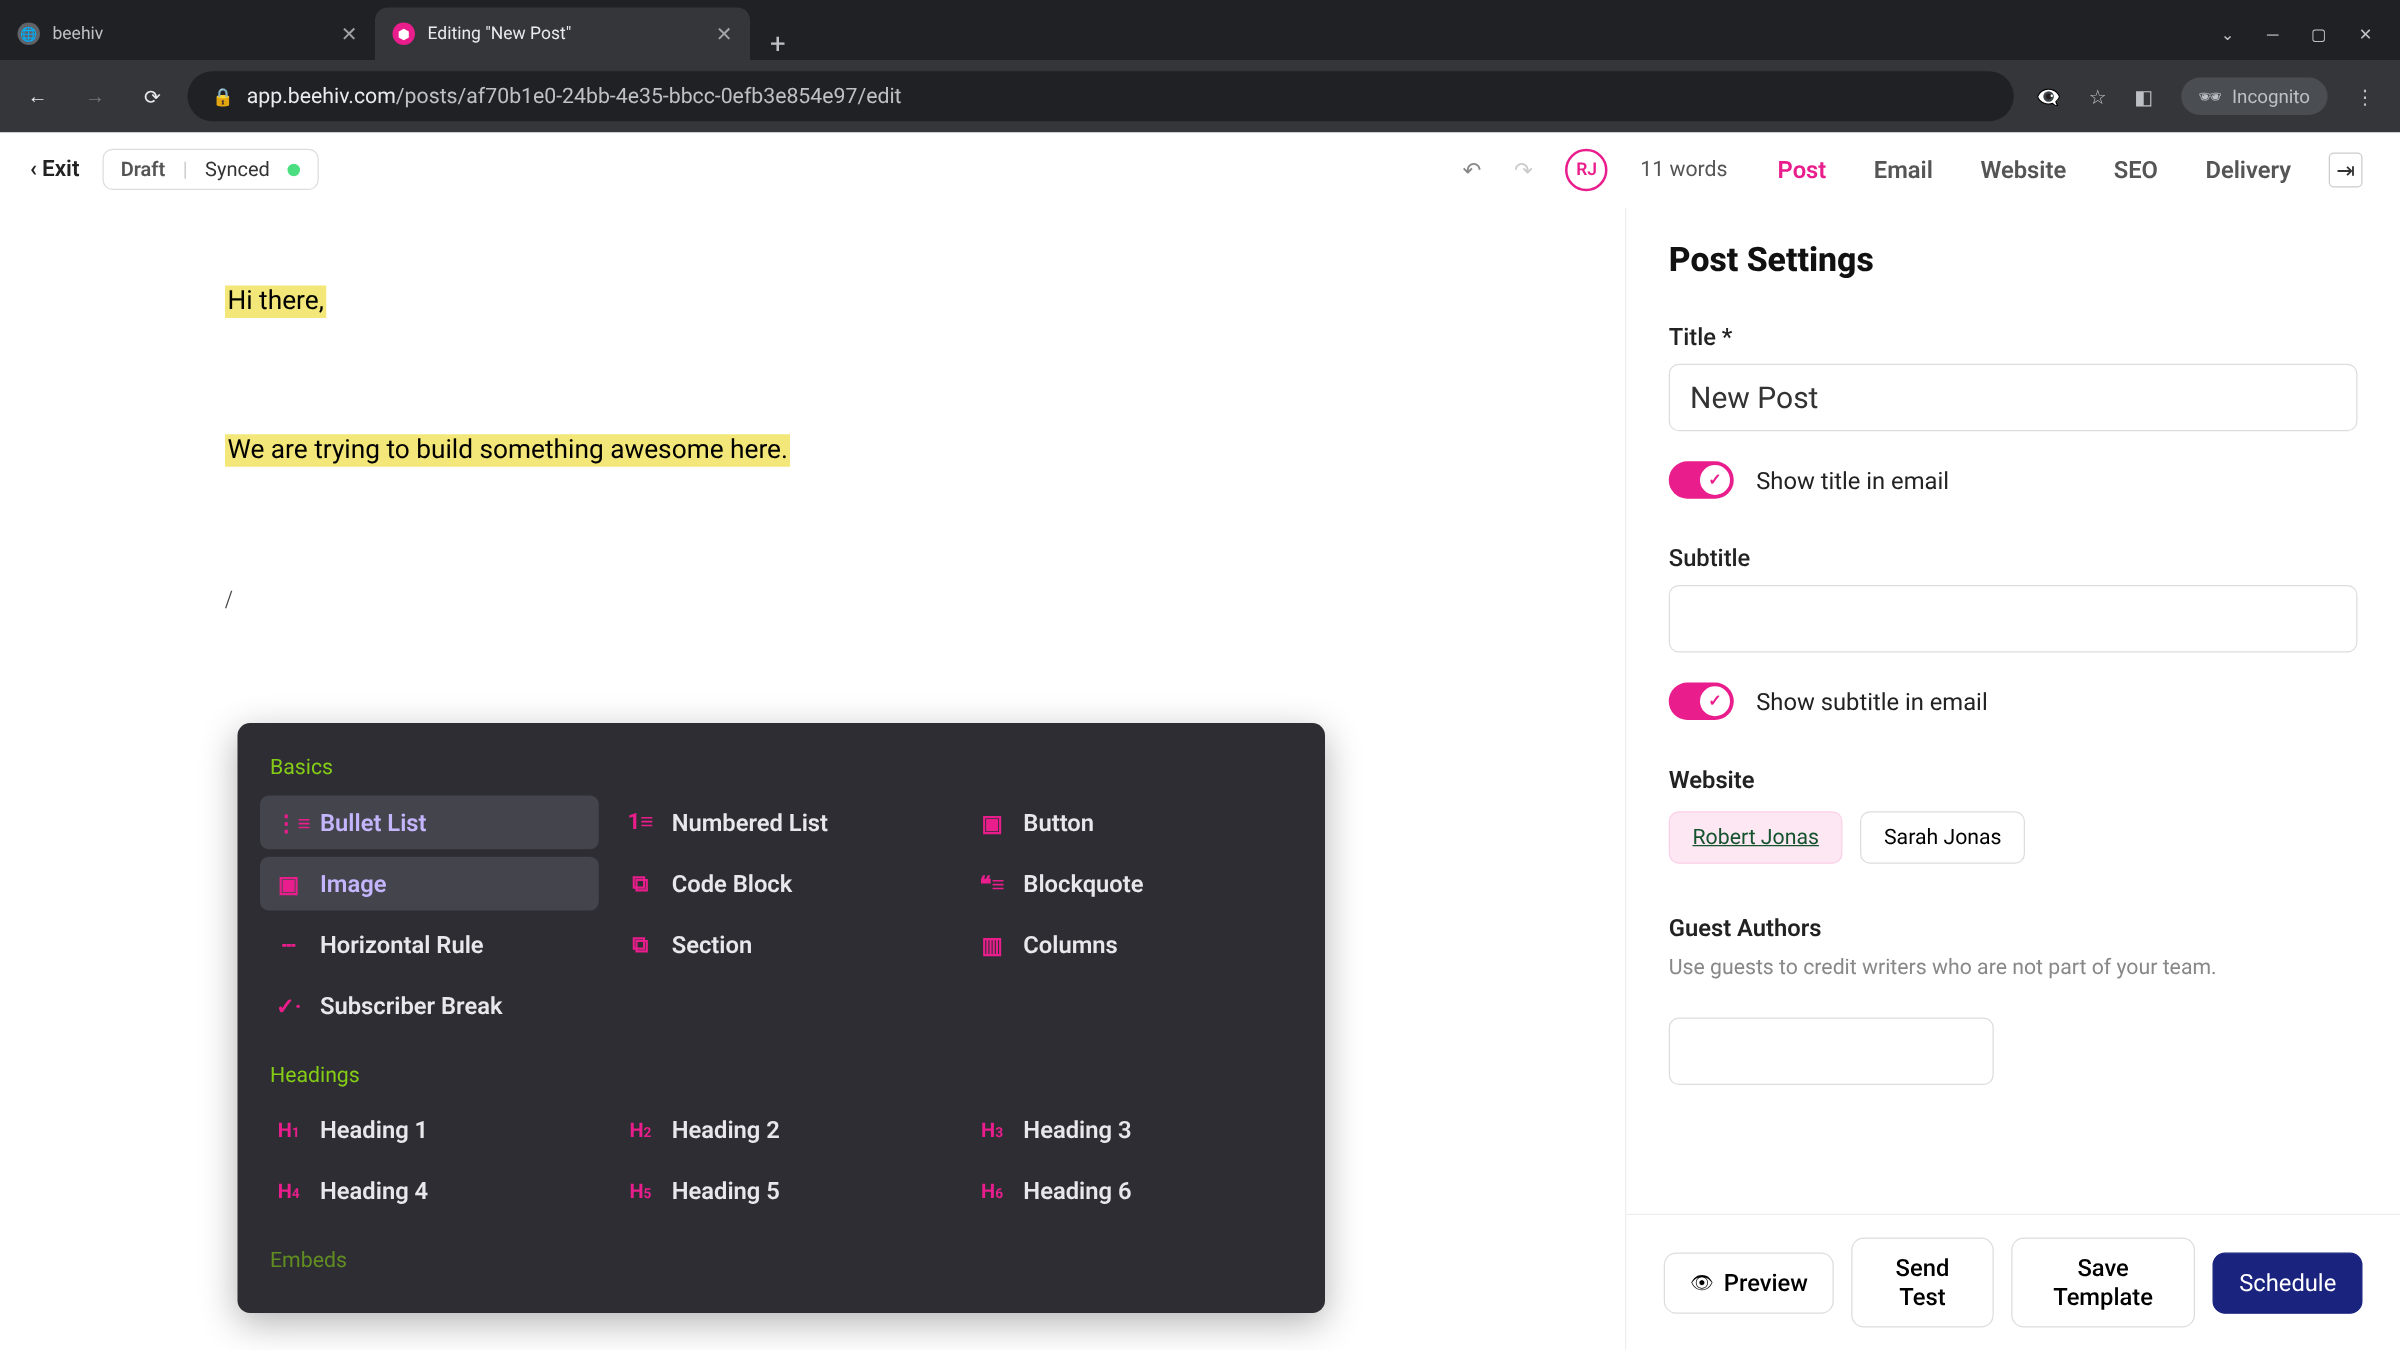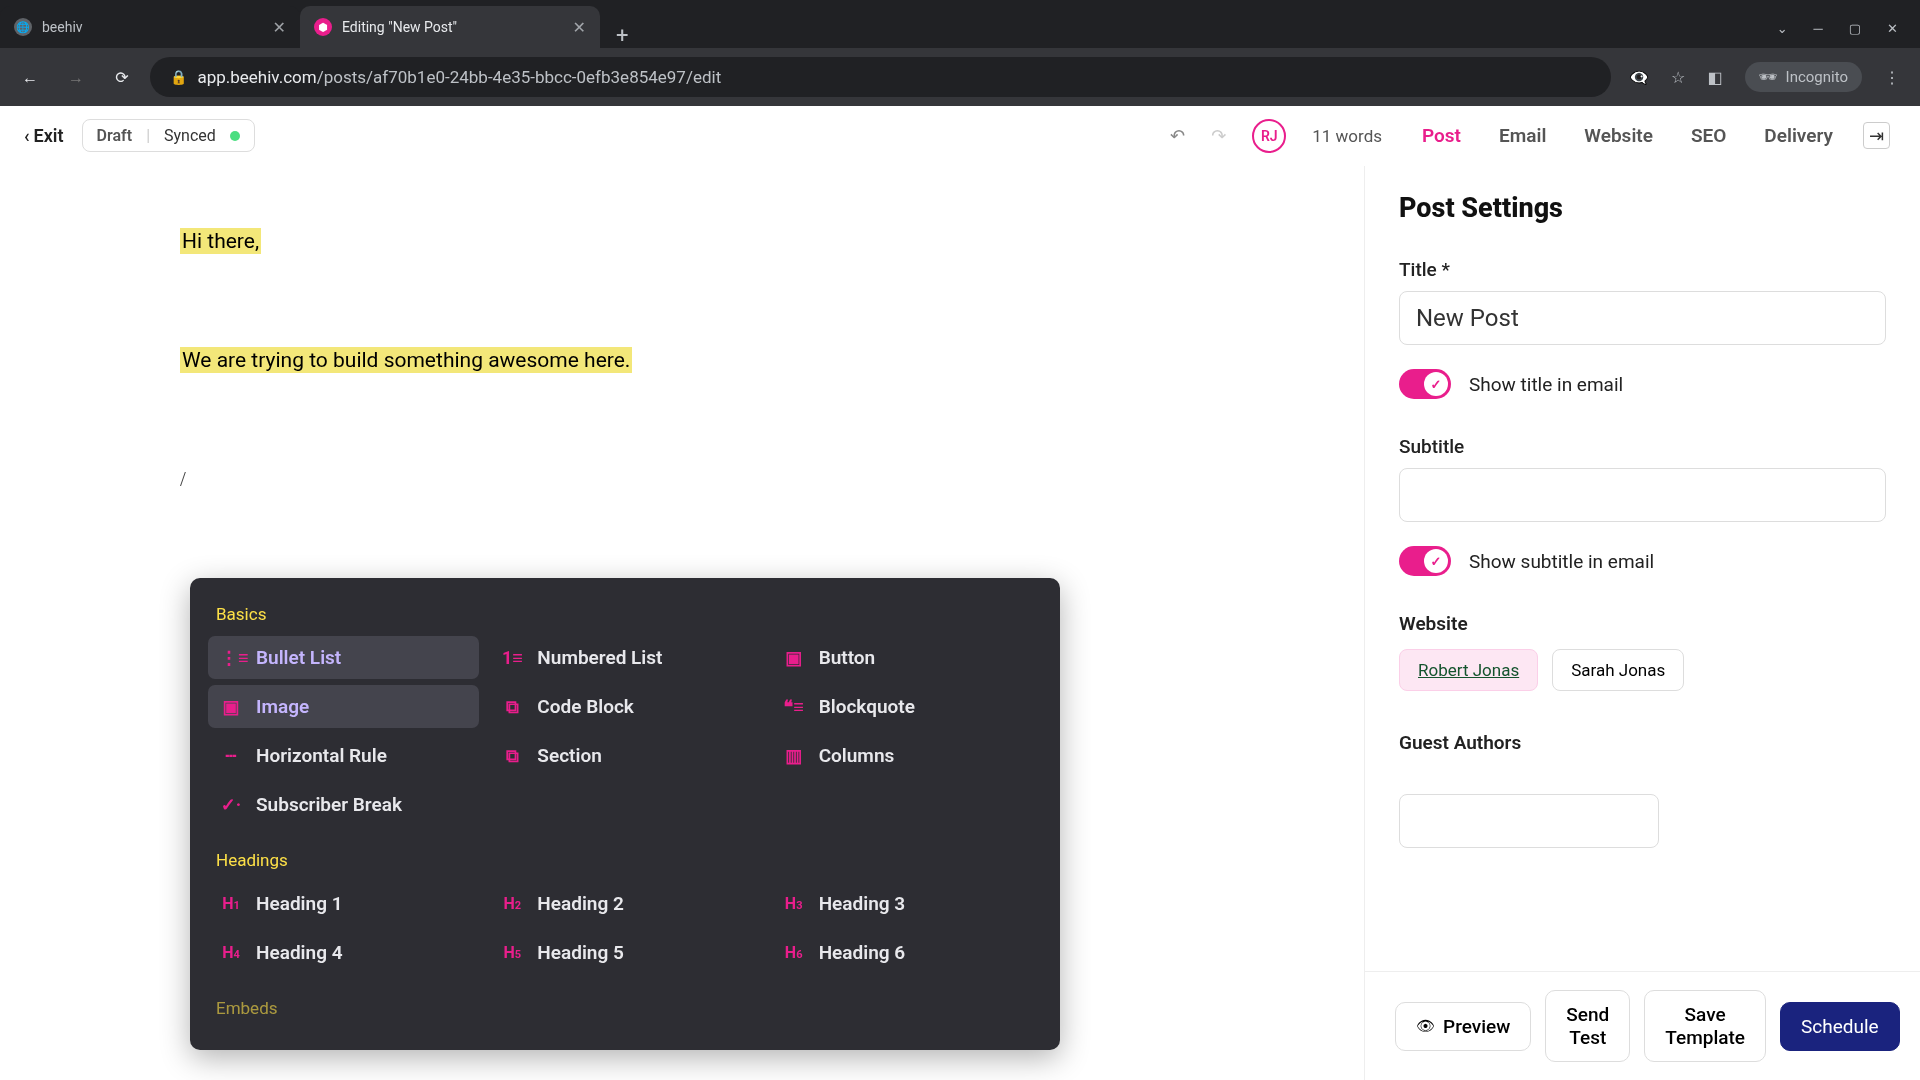--- a/index.html
+++ b/index.html
@@ -52,31 +52,31 @@
 .editor-pane { flex: 1; position: relative; overflow-y: auto; padding: 60px 180px 0 180px; font-size: 21px; color: #222; }
 .editor-pane::-webkit-scrollbar { width: 18px; }
 .editor-pane::-webkit-scrollbar-thumb { background: #c7c7c7; border: 4px solid #fff; border-radius: 10px; }
 .editor-pane::-webkit-scrollbar-button:single-button { height: 18px; background: #f1f1f1; }
 mark { background: #f3e779; padding: 1px 2px; }
 .para { margin-bottom: 28px; line-height: 1.5; }
 .slash-trigger { font-family: serif; color: #444; }
 
 
 .slash-menu { position: absolute; left: 190px; top: 412px; width: 870px; background: #2d2d33; border-radius: 10px; padding: 20px 12px; box-shadow: 0 8px 30px rgba(0,0,0,.3); color: #e8e8ec; }
-.sm-section-title { color: #fde047; font-size: 17px; padding: 6px 14px 12px; }
+.sm-section-title { color: #84cc16; font-size: 17px; padding: 6px 14px 12px; }
 .sm-grid { display: grid; grid-template-columns: repeat(3, 1fr); gap: 6px 10px; padding: 0 6px; }
 .sm-item { display: flex; align-items: center; gap: 14px; padding: 10px 12px; border-radius: 7px; font-size: 19px; font-weight: 600; cursor: pointer; }
 .sm-item.selected { background: #44444d; }
 .sm-item .sm-icon { color: #e91e8c; font-size: 18px; width: 22px; text-align: center; font-weight: 700; }
 .sm-item.selected .sm-text { color: #c4b5fd; }
 .sm-headings .sm-icon { font-size: 16px; }
 .sm-icon sub { font-size: 11px; vertical-align: baseline; }
 
 
-.sidebar { width: 556px; border-left: 1px solid #eee; display: flex; flex-direction: column; }
+.sidebar { width: 620px; border-left: 1px solid #eee; display: flex; flex-direction: column; }
 .sidebar-scroll { flex: 1; overflow-y: auto; padding: 26px 34px 10px 34px; }
 .ps-title { font-size: 27px; font-weight: 800; color: #111; margin-bottom: 34px; }
 .field-label { font-size: 19px; color: #222; font-weight: 500; margin-bottom: 10px; }
 .text-input { width: 100%; border: 1px solid #ddd; border-radius: 8px; padding: 12px 16px; font-size: 24px; color: #333; }
 .toggle-row { display: flex; align-items: center; gap: 18px; margin: 24px 0 36px; }
 .toggle { width: 52px; height: 30px; border-radius: 16px; background: #e91e8c; position: relative; cursor: pointer; }
 .toggle .knob { position: absolute; right: 3px; top: 3px; width: 24px; height: 24px; background: #fff; border-radius: 50%; display:flex;align-items:center;justify-content:center;color:#e91e8c;font-size:13px;font-weight:700; }
 .toggle-label { font-size: 19px; color: #222; }
 .authors-row { display: flex; gap: 14px; margin-top: 14px; }
 .author-chip { border: 1px solid #ddd; border-radius: 8px; padding: 10px 18px; font-size: 17px; }
@@ -268,20 +268,21 @@
           <span class="toggle-label">Show subtitle in email</span>
         </div>
 
         <div class="field-label" style="font-weight:600">Website</div>
         <div class="authors-row" id="authors-row">
             <div class="author-chip primary">Robert Jonas</div>
             <div class="author-chip">Sarah Jonas</div>
           </div>
 
         <div class="field-label" style="font-weight:600;margin-top:40px">Guest Authors</div>
+        <div class="ga-desc">Use guests to credit writers who are not part of your team.</div>
         <div style="height:30px"></div>
         <div style="display:flex;gap:20px;align-items:center">
           <input class="text-input" style="width: 260px;">
         </div>
       </div>
 
       <div class="sidebar-footer">
         <button class="btn">
             <span class="eye">👁</span>
             <span>Preview</span>

